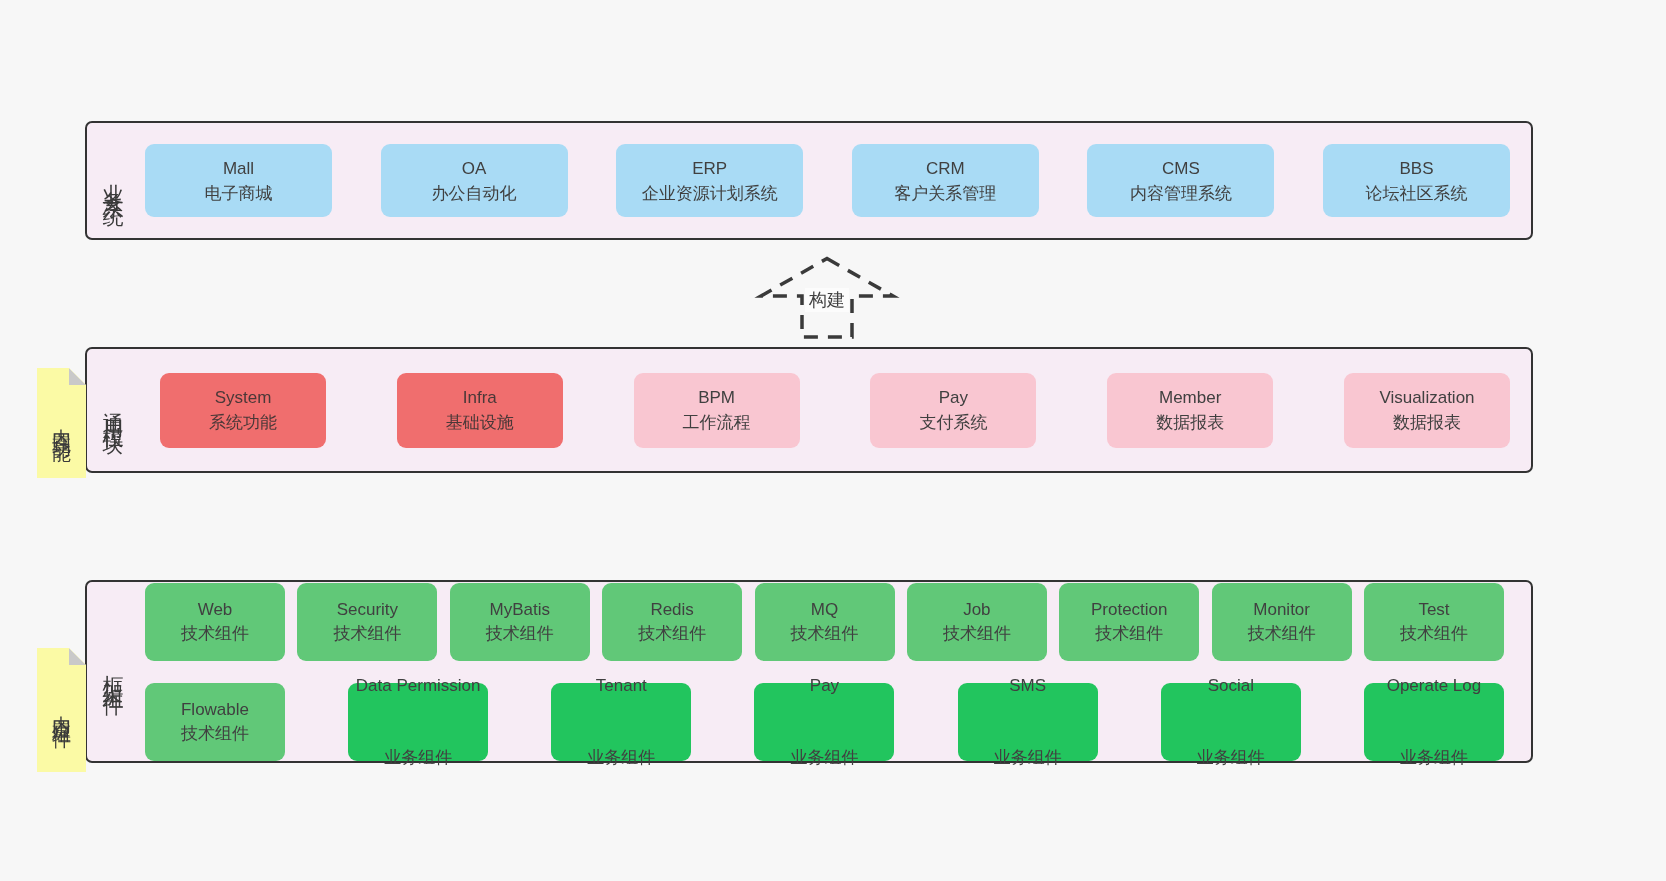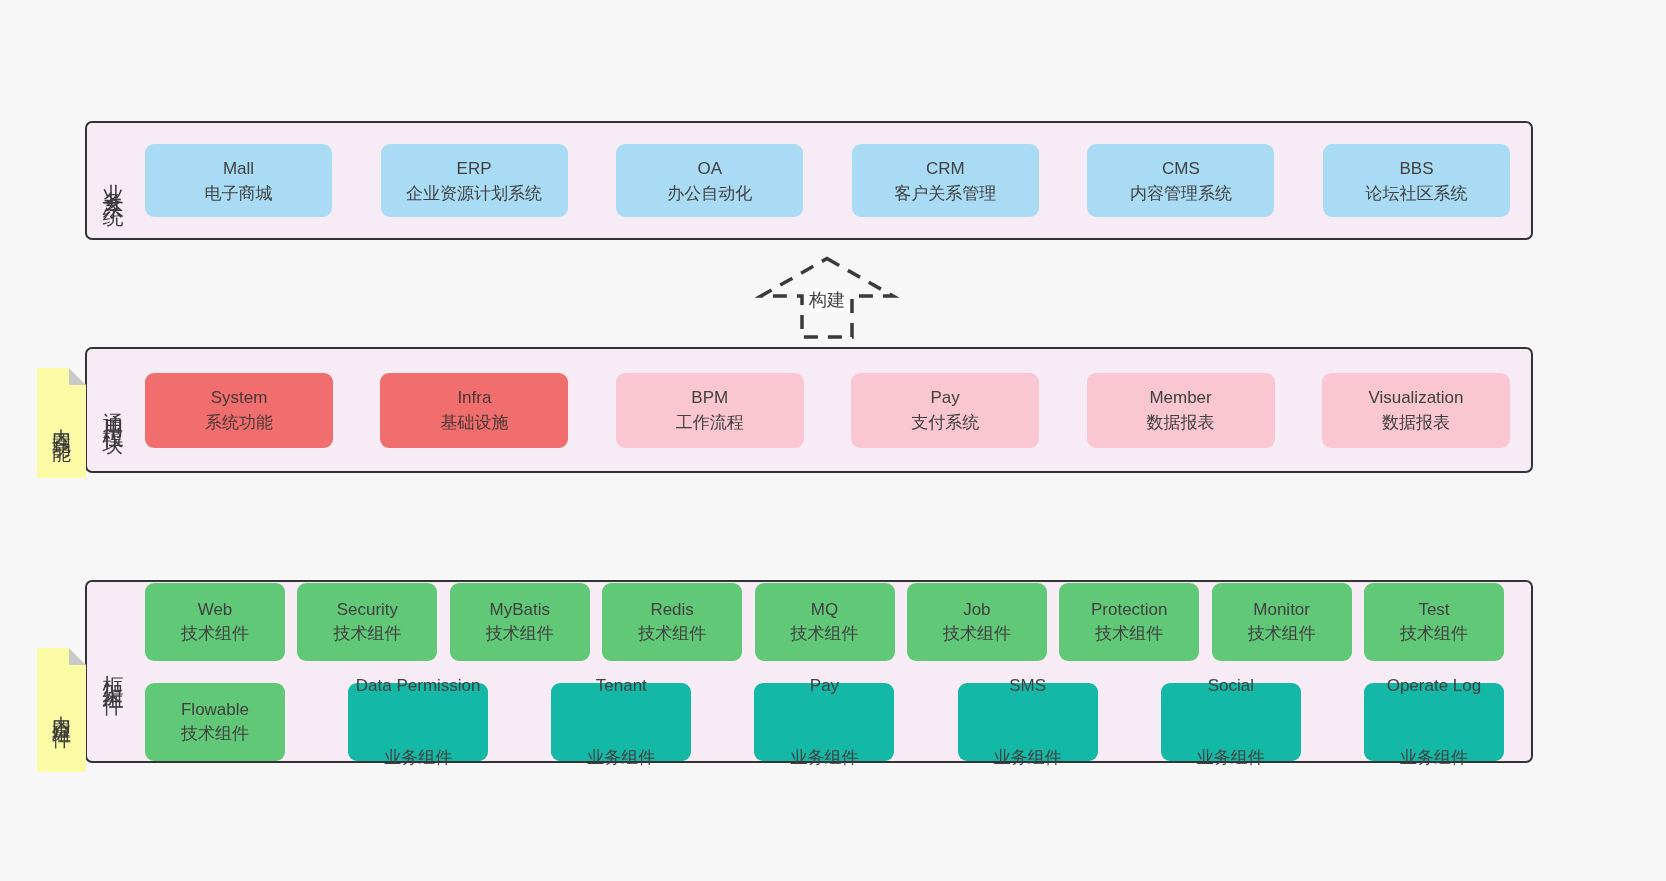--- a/index.html
+++ b/index.html
@@ -54,28 +54,28 @@
     align-items:center;justify-content:center;
     text-align:center;
     border-radius:9px;
     font-size:17px;
     line-height:25px;
     color:#404040;
     box-sizing:border-box;
     flex:0 0 auto;
   }
   .section-1 .tile{width:187px;height:73px;}
-  .section-2 .tile{width:188px;height:75px;}
+  .section-2 .tile{width:166px;height:75px;margin-left:15px;}
   .section-3 .tile{width:140px;height:78px;line-height:24px;}
 
   .tile.blue{background:#a9dbf5;}
   .tile.red{background:#f06e6e;color:#4a3838;}
   .tile.pink{background:#f9c6d1;}
   .tile.green{background:#61c878;}
-  .tile.green-light{background:#14b8a6;gap:48px;}
+  .tile.green-light{background:#22c55e;gap:48px;}
 
   
   .sticky{
     position:absolute;
     left:37px;
     width:49px;
     background:#fbfaa5;
     clip-path:polygon(0 0,calc(100% - 17px) 0,100% 17px,100% 100%,0 100%);
     display:flex;align-items:center;justify-content:center;
   }
@@ -124,27 +124,27 @@
   <div class="section section-1">
     <div class="section-label">业务系统</div>
     <div class="tiles">
 
         <div class="tile blue">
           <div class="tile-name">Mall</div>
           <div class="tile-desc">电子商城</div>
         </div>
 
         <div class="tile blue">
+          <div class="tile-name">OA</div>
+          <div class="tile-desc">办公自动化</div>
+        </div>
+
+        <div class="tile blue">
           <div class="tile-name">ERP</div>
           <div class="tile-desc">企业资源计划系统</div>
-        </div>
-
-        <div class="tile blue">
-          <div class="tile-name">OA</div>
-          <div class="tile-desc">办公自动化</div>
         </div>
 
         <div class="tile blue">
           <div class="tile-name">CRM</div>
           <div class="tile-desc">客户关系管理</div>
         </div>
 
         <div class="tile blue">
           <div class="tile-name">CMS</div>
           <div class="tile-desc">内容管理系统</div>

